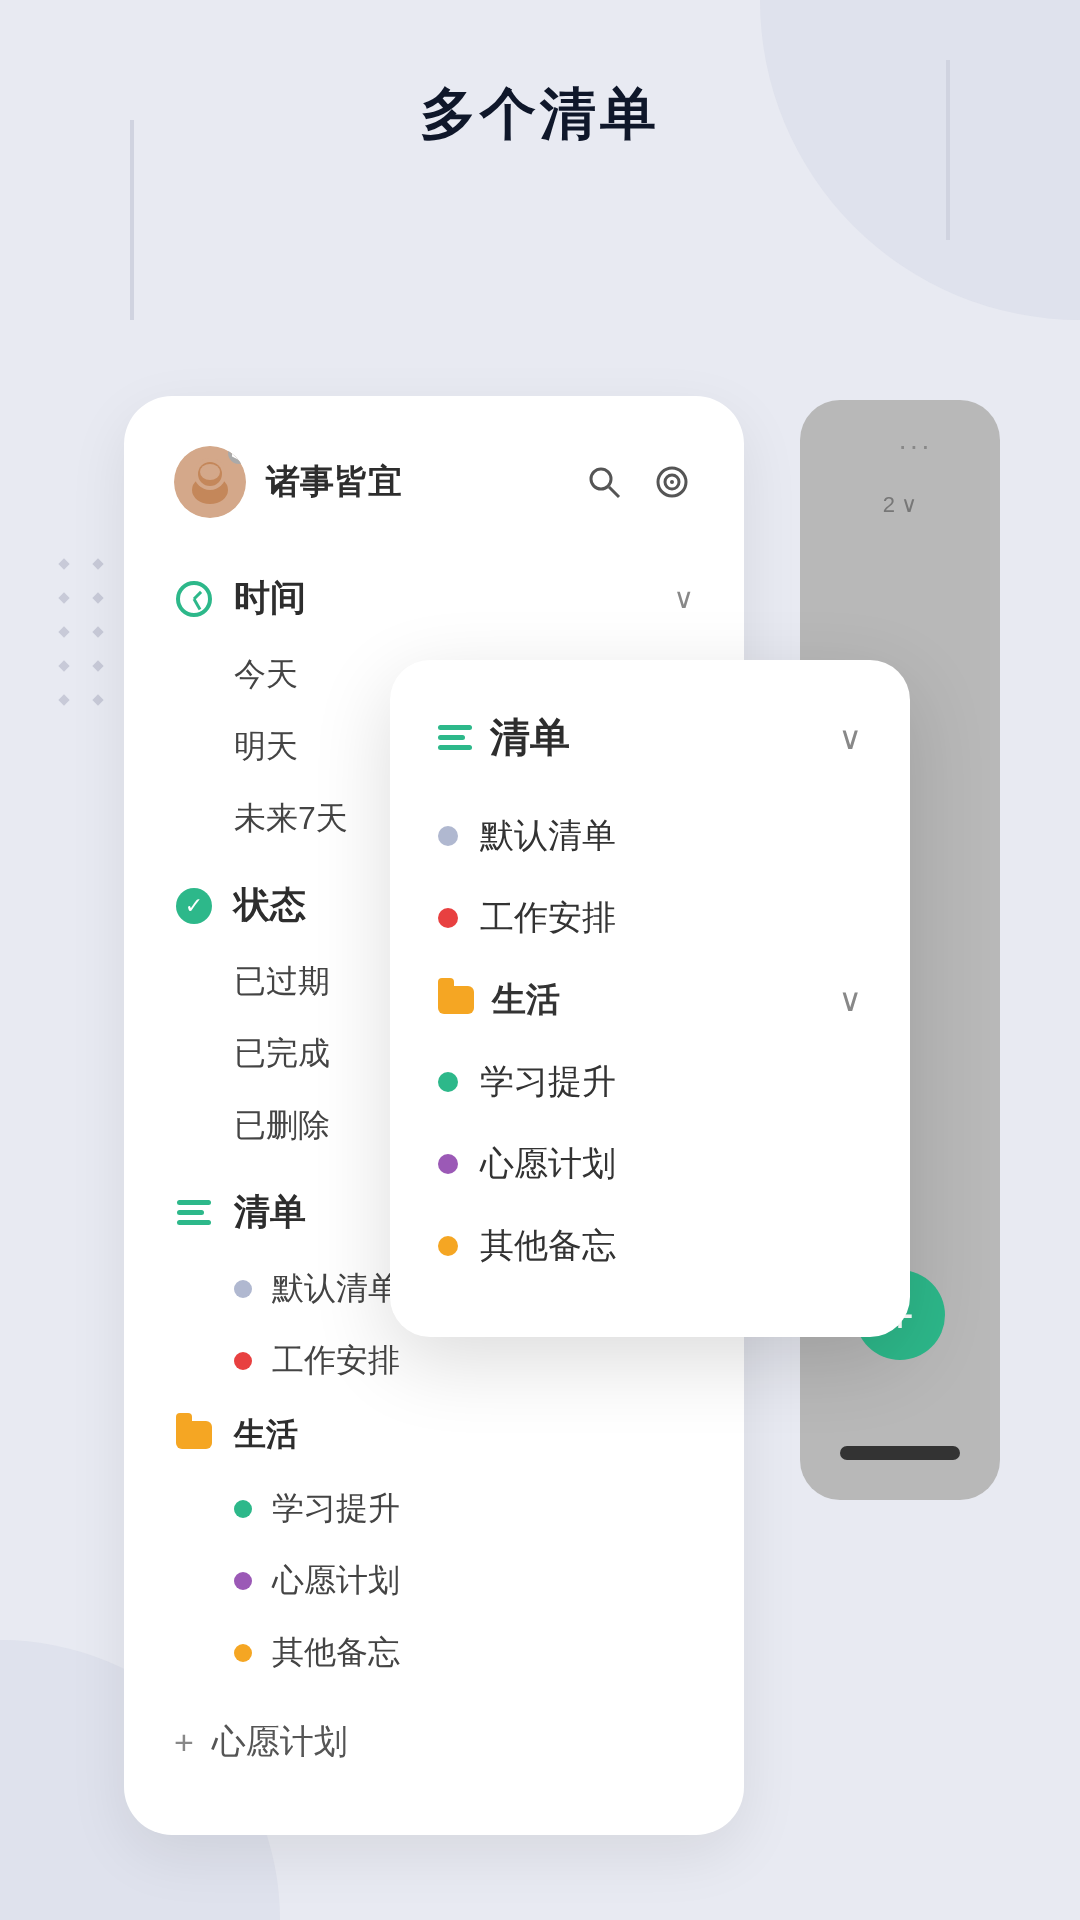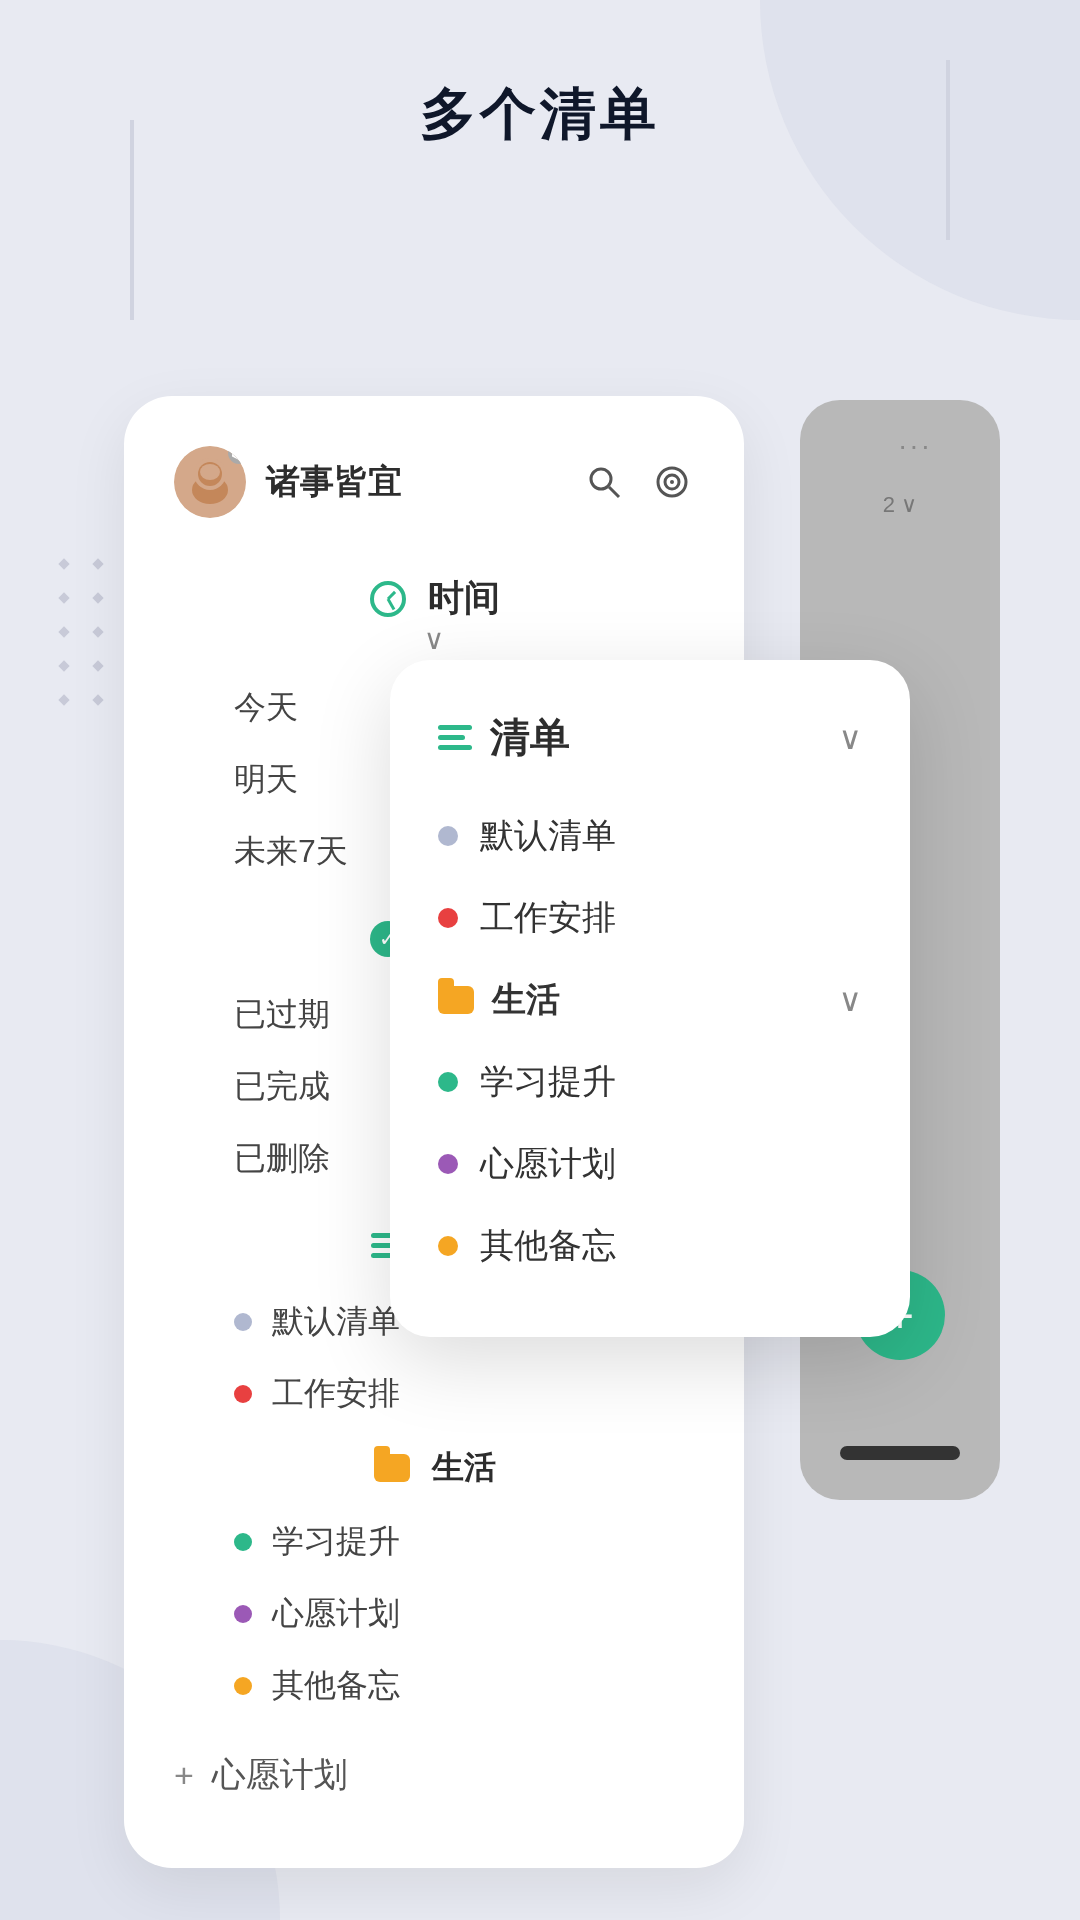--- a/index.html
+++ b/index.html
@@ -230,21 +230,20 @@
 
     
     .section-group {
       margin-bottom: 10px;
     }
     .section-header {
       display: flex;
       align-items: center;
       justify-content: space-between;
       padding: 16px 0;
-      flex-direction: column;
     }
     .section-header-left {
       display: flex;
       align-items: center;
       gap: 20px;
     }
     .section-icon {
       width: 40px;
       height: 40px;
       display: flex;

